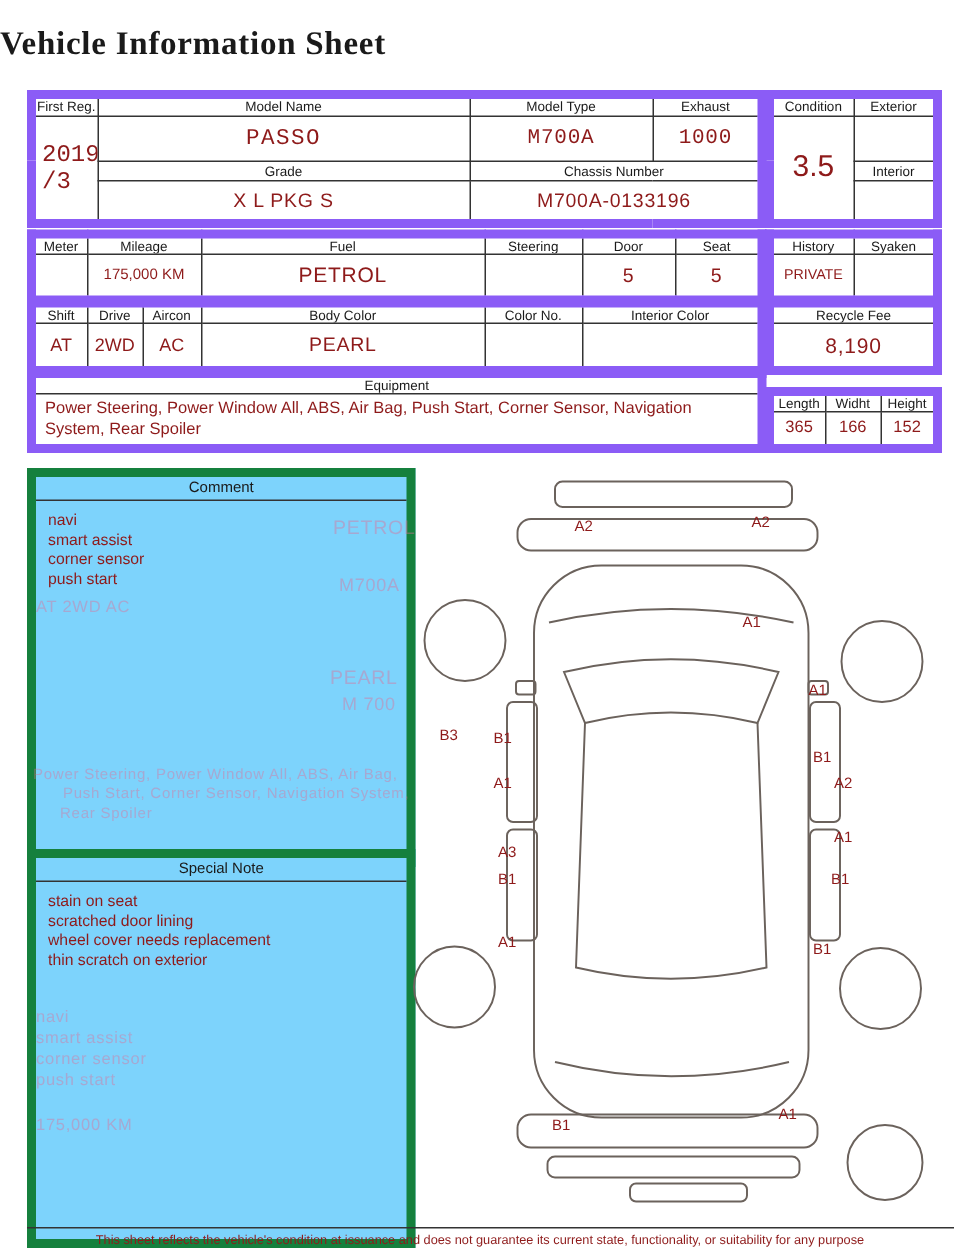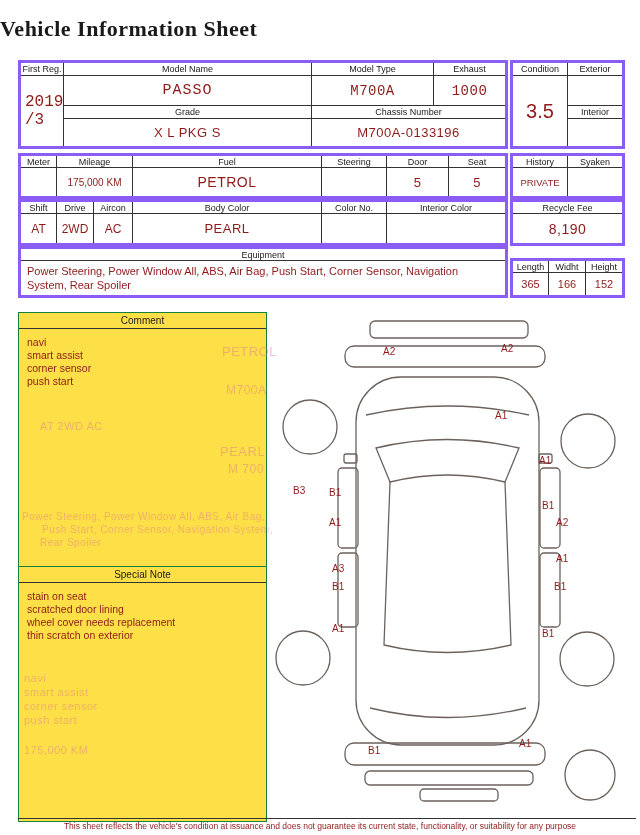--- a/index.html
+++ b/index.html
@@ -1,29 +1,29 @@
 <!DOCTYPE html>
 <html><head>
 <meta charset="utf-8">
 <style>
   html,body{margin:0;padding:0;background:#fff;}
   .page{position:relative;width:640px;height:835px;background:#fff;overflow:hidden;
         font-family:"Liberation Sans",sans-serif;color:#1a1a1a;}
   .title{position:absolute;top:16px;left:0;width:100%;text-align:left;
          font-family:"Liberation Serif",serif;font-size:22px;font-weight:bold;letter-spacing:.5px;}
-  table{border-collapse:collapse;table-layout:fixed;position:absolute;border:3px solid #8b5cf6;}
+  table{border-collapse:collapse;table-layout:fixed;position:absolute;border:6px solid #8b5cf6;}
   td{border:1px solid #333;padding:0;text-align:center;vertical-align:middle;overflow:hidden;}
   .lbl{font-size:9px;color:#1a1a1a;}
   .val{color:#8e1a1a;}
   .v16{font-size:16px;} .v15{font-size:15px;letter-spacing:1px;} .v14{font-size:14px;letter-spacing:.5px;}
   .v13{font-size:13px;letter-spacing:.5px;margin-top:29px;} .v12{font-size:12px;} .v11{font-size:11px;}
   .v10{font-size:10px;} .v95{font-size:9.5px;} .v20{font-size:20px;}
   .leftpad{text-align:left;padding-left:4px;}
   .equip{font-size:11px;text-align:left;padding:2px 6px;line-height:1.3;color:#8e1a1a;}
-  .panel{position:absolute;border:1px solid #15803d;background:#fde047;}
+  .panel{position:absolute;border:6px solid #15803d;background:#7dd3fc;}
   .panel-h{height:15px;line-height:15px;text-align:center;font-size:10px;border-bottom:1px solid #333;color:#1a1a1a;}
   .panel-b{padding:7px 8px;font-size:10.5px;line-height:1.15;color:#8e1a1a;}
   .panel-b div{margin-bottom:1px;}
   .diagram{position:absolute;left:270px;top:315px;width:360px;height:495px;}
   .dmg-layer span{position:absolute;font-size:10px;color:#8e1a1a;white-space:nowrap;}
   .ghost-layer{position:absolute;left:0;top:0;width:640px;height:835px;pointer-events:none;z-index:5;}
   .ghost-layer span{position:absolute;color:rgba(224,110,150,.42);white-space:nowrap;letter-spacing:.5px;}
   .footer-line{position:absolute;left:18px;top:818px;width:618px;border-top:1px solid #333;}
   .footer-text{position:absolute;top:821px;left:0;width:100%;text-align:center;font-size:8.5px;color:#8e1a1a;}
 </style>
@@ -258,21 +258,21 @@
         <rect x="75" y="428" width="200" height="22" rx="9"></rect>
         <rect x="95" y="456" width="168" height="14" rx="5"></rect>
         <rect x="150" y="474" width="78" height="12" rx="4"></rect>
       </g>
     </svg>
   <span style="left: 113px; top: 31px;">A2</span><span style="left: 231px; top: 28px;">A2</span><span style="left: 225px; top: 95px;">A1</span><span style="left: 269px; top: 140px;">A1</span><span style="left: 23px; top: 170px;">B3</span><span style="left: 59px; top: 172px;">B1</span><span style="left: 59px; top: 202px;">A1</span><span style="left: 272px; top: 185px;">B1</span><span style="left: 286px; top: 202px;">A2</span><span style="left: 286px; top: 238px;">A1</span><span style="left: 62px; top: 248px;">A3</span><span style="left: 62px; top: 266px;">B1</span><span style="left: 284px; top: 266px;">B1</span><span style="left: 62px; top: 308px;">A1</span><span style="left: 272px; top: 313px;">B1</span><span style="left: 98px; top: 430px;">B1</span><span style="left: 249px; top: 423px;">A1</span></div>
 
   <div class="ghost-layer">
       <span style="left: 222px; top: 344px; font-size: 13px;">PETROL</span>
       <span style="left: 226px; top: 383px; font-size: 12px;">M700A</span>
-      <span style="left: 24px; top: 420px; font-size: 11px; margin-left: 16px;">AT  2WD  AC</span>
+      <span style="left: 24px; top: 399px; font-size: 11px;">AT  2WD  AC</span>
       <span style="left: 220px; top: 444px; font-size: 13px;">PEARL</span>
       <span style="left: 228px; top: 462px; font-size: 12px;">M 700</span>
       <span style="left: 22px; top: 511px; font-size: 10px;">Power Steering, Power Window  All, ABS, Air Bag,</span>
       <span style="left: 16px; top: 524px; font-size: 10px; margin-left: 26px;">Push Start, Corner Sensor, Navigation System,</span>
       <span style="left: 40px; top: 537px; font-size: 10px;">Rear Spoiler</span>
       <span style="left: 24px; top: 672px; font-size: 11px;">navi</span>
       <span style="left: 24px; top: 686px; font-size: 11px;">smart assist</span>
       <span style="left: 24px; top: 700px; font-size: 11px;">corner sensor</span>
       <span style="left: 24px; top: 714px; font-size: 11px;">push start</span>
       <span style="left: 24px; top: 744px; font-size: 11px;">175,000 KM</span>

